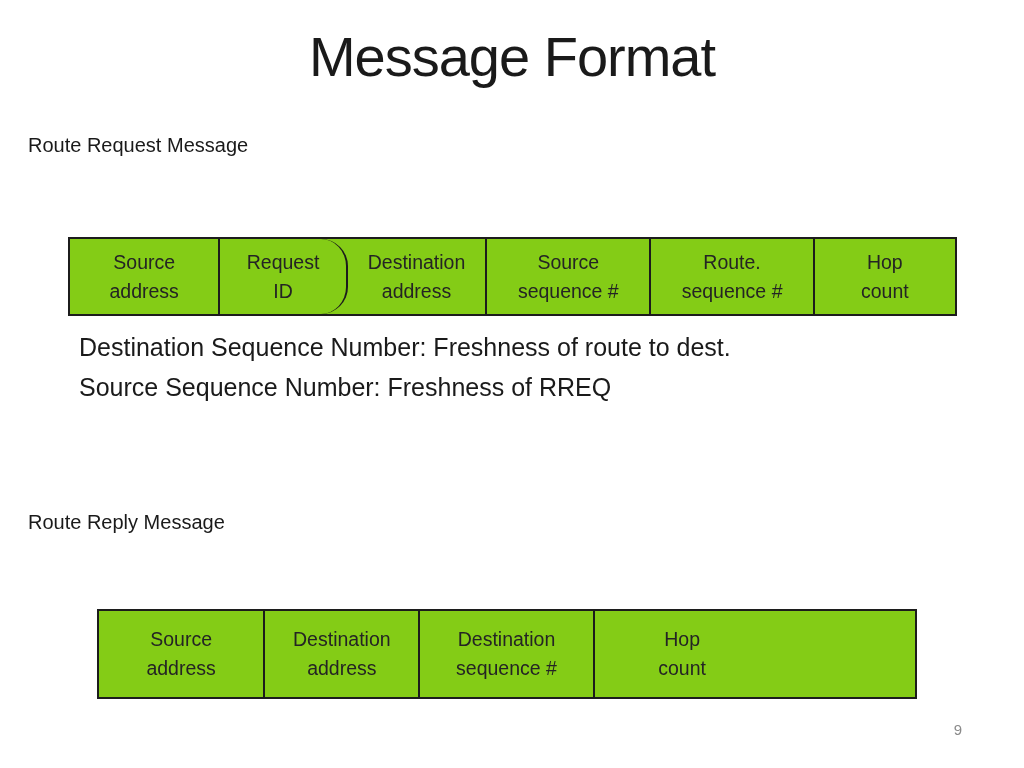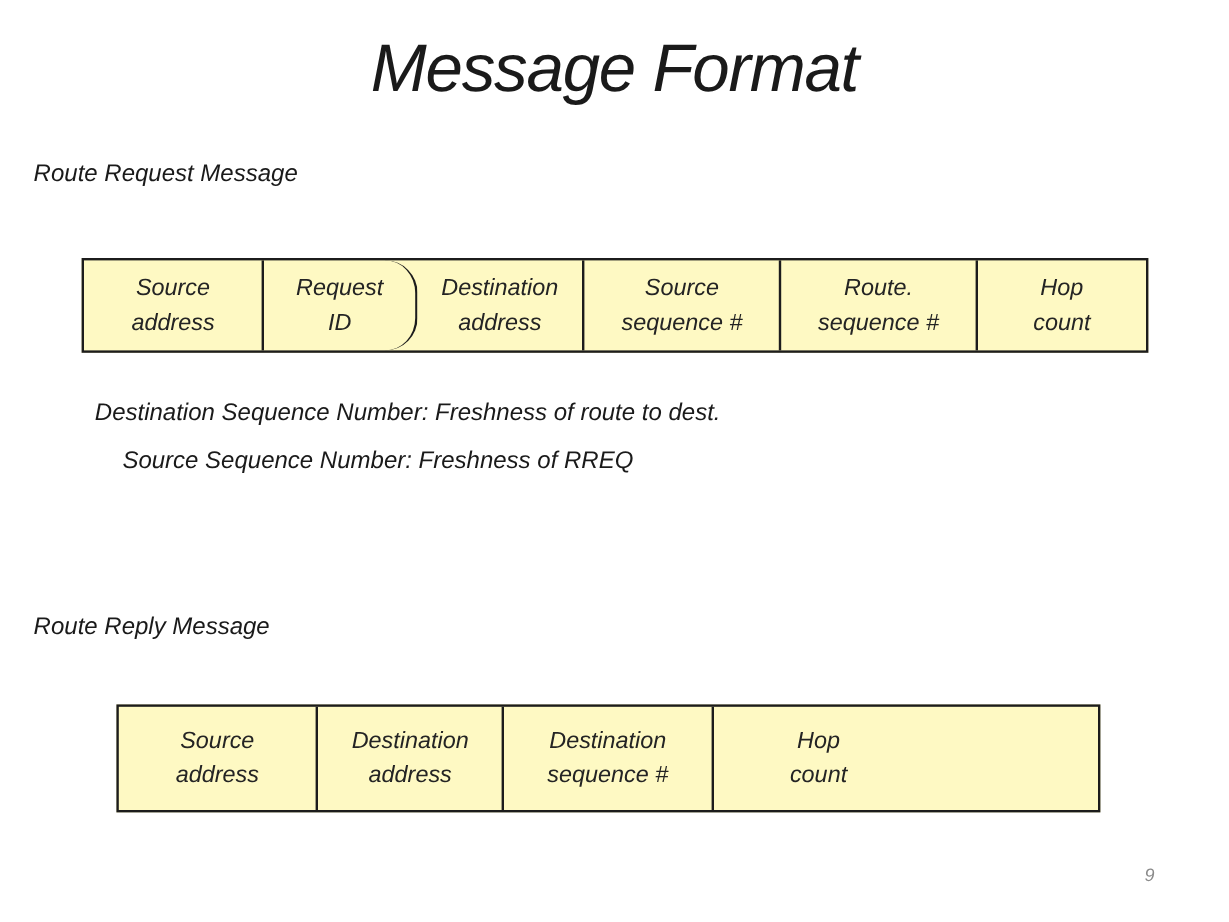--- a/index.html
+++ b/index.html
@@ -2,21 +2,21 @@
 <html style="--text: #1a1a1a; --table_text: #242424; --table_border: #1c1c1c; --page_number: #8a8a8a; --background: #ffffff;"><head>
 <meta charset="utf-8">
 <style>
   :root {
     --text: #1a1a1a;
     --table_text: #242424;
     --table_border: #1c1c1c;
     --page_number: #8a8a8a;
     --background: #ffffff;
   }
-  * { margin: 0; padding: 0; box-sizing: border-box; font-style: italic; }
+  * { margin: 0; padding: 0; box-sizing: border-box; }
   html, body { background: #ffffff; }
   body {
     font-family: "Liberation Sans", sans-serif;
     color: var(--text);
   }
   .slide {
     position: relative;
     width: 1024px;
     height: 768px;
     background: var(--background);
@@ -40,21 +40,22 @@
     font-weight: 400;
     color: var(--text);
   }
   .heading-rreq { top: 134px; }
   .heading-rrep { top: 511px; text-align: right; }
 
   .fmt-table {
     position: absolute;
     display: flex;
     border: 2px solid var(--table_border);
-    background: #fef9c3;
+    background: #84cc16;
+    margin-top: 22px;
   }
   .table-rreq {
     left: 68px;
     top: 215px;
     width: 889px;
     height: 79px;
   }
   .table-rrep {
     left: 97px;
     top: 587px;
@@ -86,25 +87,25 @@
   
   .t2c0 { width: 20.37%; }
   .t2c1 { width: 19.02%; }
   .t2c2 { width: 21.34%; }
   .t2c3 { width: 21.46%; }
   .t2c4 { width: 17.81%; }
 
   .note-line {
     position: absolute;
     left: 79px;
-    font-size: 20px;
+    font-size: 25px;
     color: var(--text);
   }
   .note-0 { top: 333px; }
-  .note-1 { top: 373px; margin-left: 23px; }
+  .note-1 { top: 373px; }
 
   .page-number {
     position: absolute;
     right: 62px;
     top: 721px;
     font-size: 15px;
     color: var(--page_number);
   }
 </style>
 </head>

